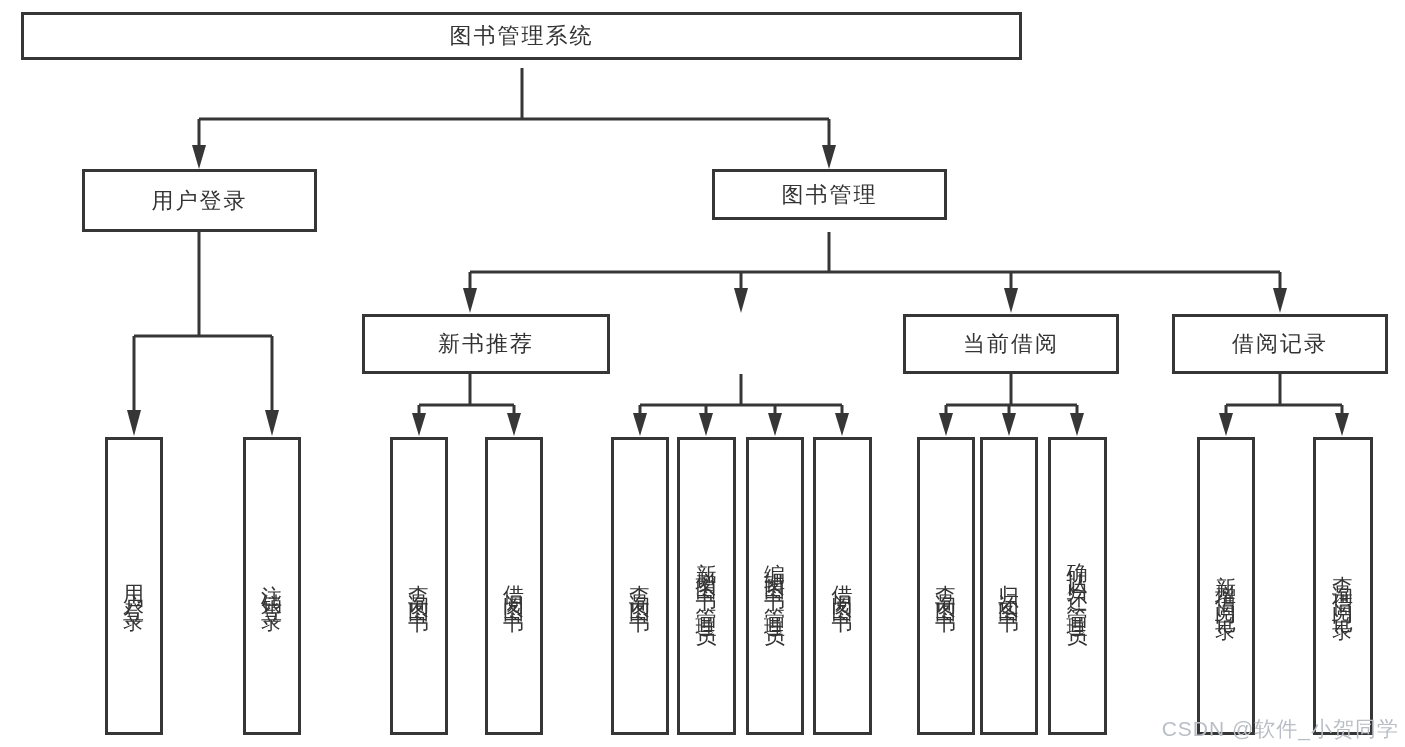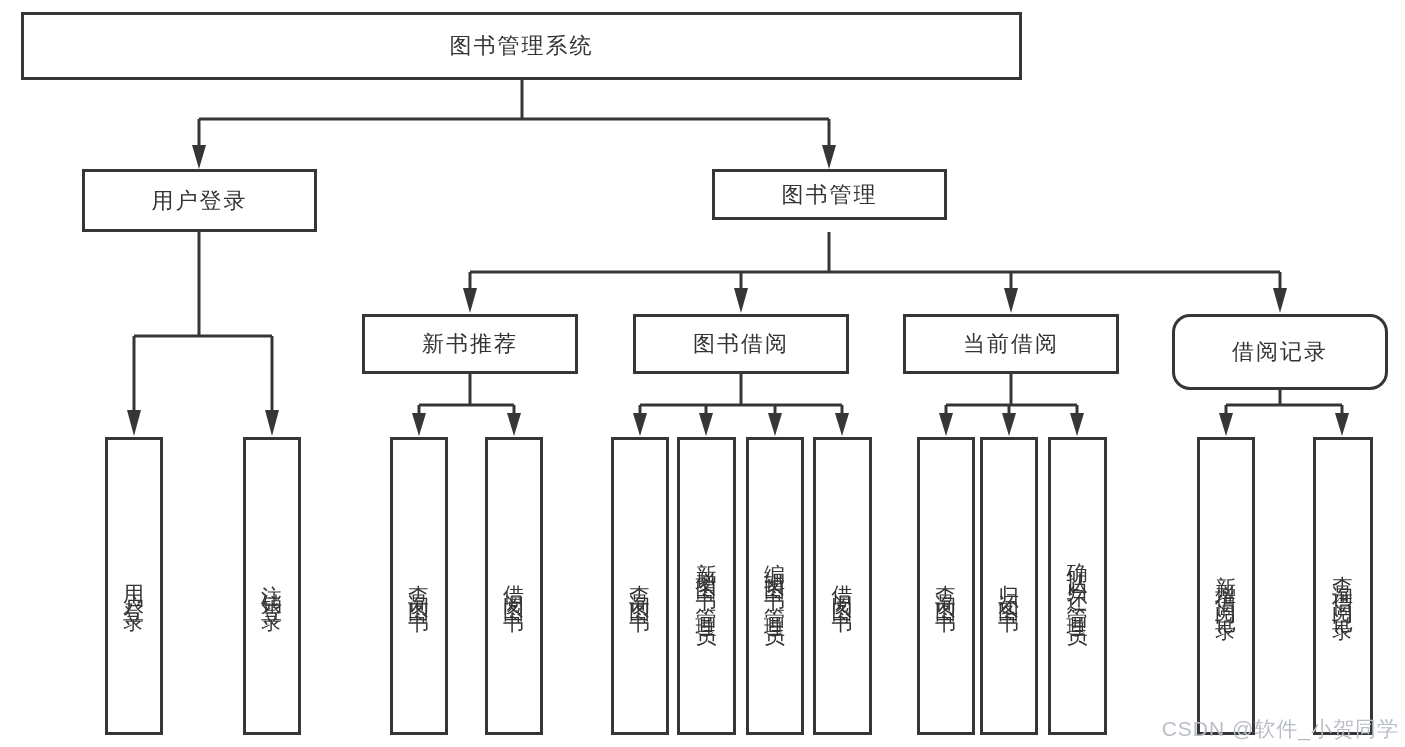--- a/index.html
+++ b/index.html
@@ -120,41 +120,38 @@
       <polygon points="768,413 782,413 775,436"></polygon>
       <polygon points="835,413 849,413 842,436"></polygon>
       <polygon points="939,413 953,413 946,436"></polygon>
       <polygon points="1002,413 1016,413 1009,436"></polygon>
       <polygon points="1070,413 1084,413 1077,436"></polygon>
       <polygon points="1219,413 1233,413 1226,436"></polygon>
       <polygon points="1335,413 1349,413 1342,436"></polygon>
     </g>
   </svg>
 
-  <div class="node hnode" style="left:21px; top:12px; width:1001px; height:68px;">
+  <div class="node hnode" style="left:21px; top:12px; width:1001px; height:48px;">
     <span>图书管理系统</span>
   </div>
 
   <div class="node hnode" style="left:82px; top:169px; width:235px; height:63px;">
     <span>用户登录</span>
   </div>
   <div class="node hnode" style="left:712px; top:169px; width:235px; height:51px;">
     <span>图书管理</span>
   </div>
 
-  <div class="node hnode" style="left:362px; top:314px; width:216px; height:60px;">
+  <div class="node hnode" style="left:362px; top:314px; width:248px; height:60px;">
     <span>新书推荐</span>
-  </div>
-  <div class="node hnode" style="left:633px; top:314px; width:216px; height:60px;">
-    <span>图书借阅</span>
   </div>
   <div class="node hnode" style="left:903px; top:314px; width:216px; height:60px;justify-content:center;">
     <span>当前借阅</span>
   </div>
-  <div class="node hnode" style="left:1172px; top:314px; width:216px; height:76px;border-radius:18px;">
+  <div class="node hnode" style="left:1172px; top:314px; width:216px; height:60px;">
     <span>借阅记录</span>
   </div>
 
   <div class="node vnode" style="left:105px; top:437px; width:58px; height:298px;">
     <span>用户登录</span>
   </div>
   <div class="node vnode" style="left:243px; top:437px; width:58px; height:298px;">
     <span>注销登录</span>
   </div>
 

